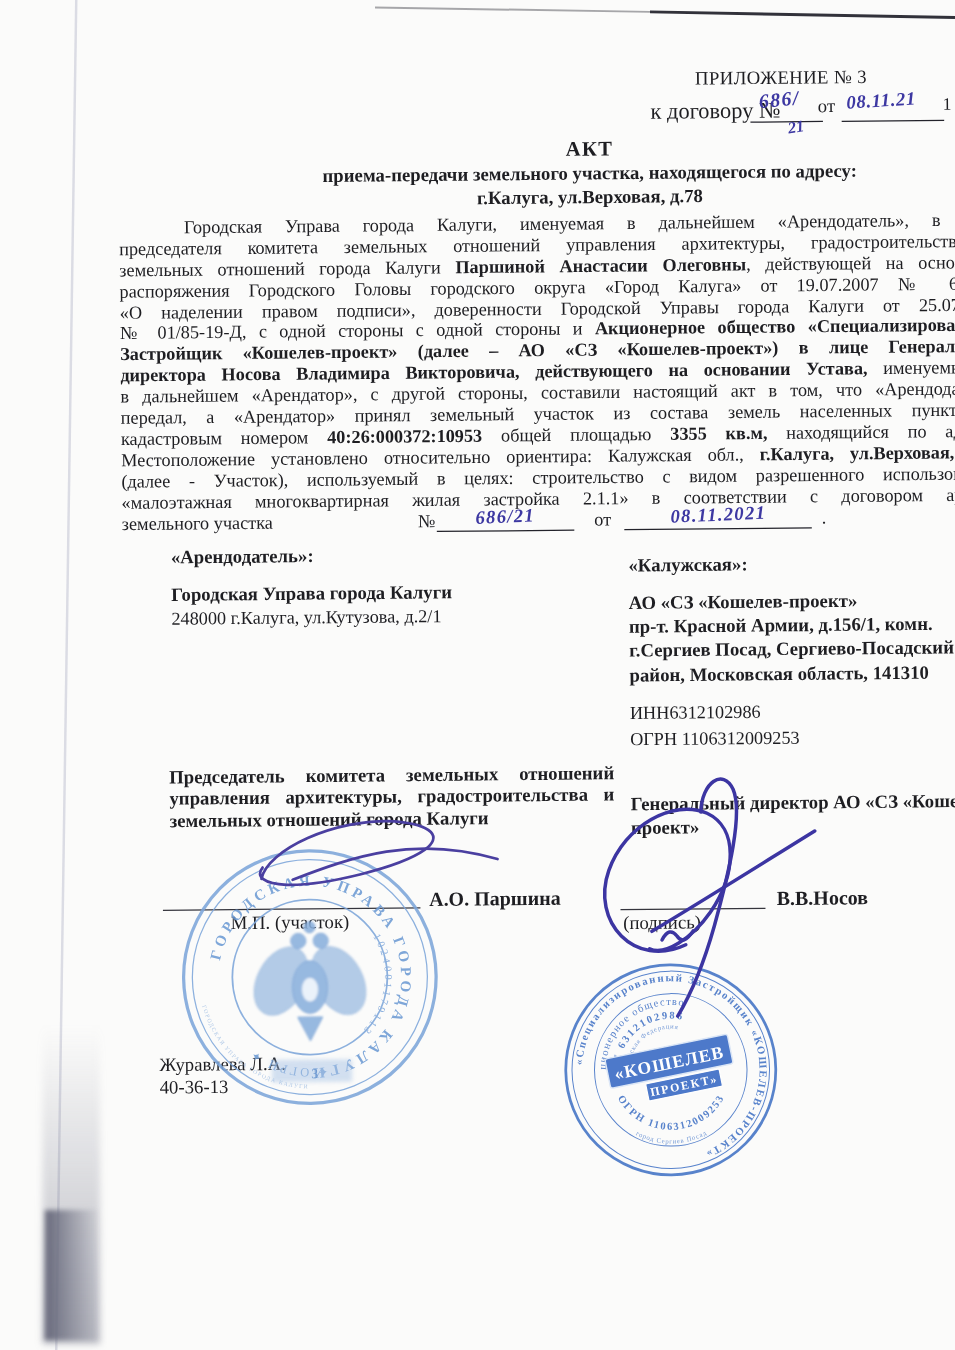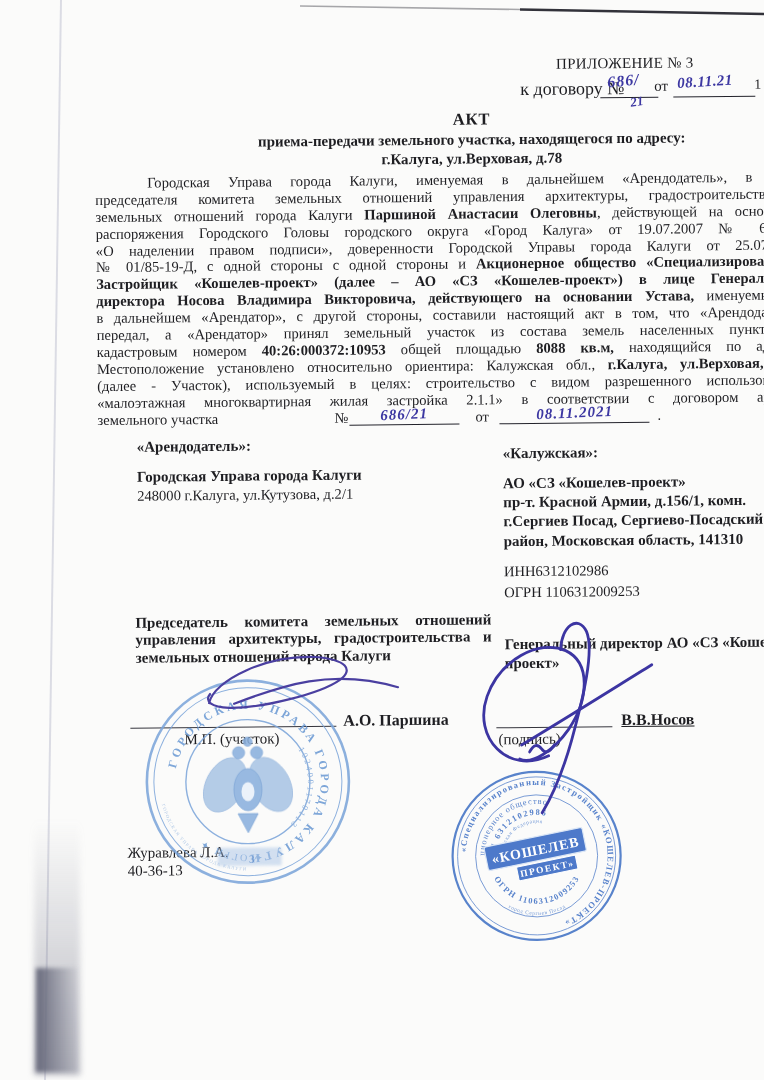--- a/index.html
+++ b/index.html
@@ -56,21 +56,21 @@
 
   
   .sig-title-left{left:134px;top:612px;width:356px;font-weight:bold;font-size:15px;line-height:17.3px;text-align:justify;}
   .sig-title-right{left:503px;top:636px;width:300px;font-weight:bold;font-size:15px;line-height:19px;white-space:nowrap;}
 
   
   .sigline-left{left:128px;top:725px;width:206px;height:0;border-bottom:1.3px solid #35353d;}
   .sig-name-left{left:341px;top:711px;font-weight:bold;font-size:16px;}
   .mp-left{left:182px;top:729px;font-size:15px;}
   .sigline-right{left:494px;top:728px;width:116px;height:0;border-bottom:1.3px solid #35353d;}
-  .sig-name-right{left:619px;top:713px;font-weight:bold;font-size:16px;text-decoration:underline;}
+  .sig-name-right{left:619px;top:713px;font-weight:bold;font-size:16px;}
   .mp-right{left:496px;top:732px;font-size:15px;}
 
   
   .executor{left:124px;top:842px;font-size:15px;line-height:17.5px;}
 
   
   .smudge1{left:34px;top:820px;width:46px;height:255px;
     background:linear-gradient(to bottom,rgba(142,144,160,0),rgba(118,120,138,.5));
     filter:blur(3px);}
   .smudge2{left:36px;top:968px;width:42px;height:104px;
@@ -105,21 +105,21 @@
         <div class="bline indent"><span>Городская Управа города Калуги, именуемая в дальнейшем «Арендодатель», в лице</span></div>
         <div class="bline"><span>председателя комитета земельных отношений управления архитектуры,  градостроительства и</span></div>
         <div class="bline"><span>земельных отношений города Калуги </span><span class="b">Паршиной Анастасии Олеговны</span><span>, действующей на основании</span></div>
         <div class="bline"><span>распоряжения Городского Головы городского округа «Город Калуга» от 19.07.2007 № 6748-р</span></div>
         <div class="bline"><span>«О наделении правом подписи», доверенности Городской Управы города Калуги от 25.07.2019</span></div>
         <div class="bline"><span>№ 01/85-19-Д, с одной стороны с одной стороны и </span><span class="b">Акционерное общество «Специализированный</span></div>
         <div class="bline"><span class="b">Застройщик «Кошелев-проект» (далее – АО «СЗ «Кошелев-проект») в лице Генерального</span></div>
         <div class="bline"><span class="b">директора Носова Владимира Викторовича, действующего на основании Устава,</span><span> именуемый(ая)</span></div>
         <div class="bline"><span>в дальнейшем «Арендатор», с другой стороны, составили настоящий акт в том, что «Арендодатель»</span></div>
         <div class="bline"><span>передал, а «Арендатор» принял земельный участок из состава земель населенных пунктов с</span></div>
-        <div class="bline"><span>кадастровым номером </span><span class="b">40:26:000372:10953</span><span> общей площадью </span><span class="b">8088 кв.м,</span><span> находящийся по адресу:</span></div>
+        <div class="bline"><span>кадастровым номером </span><span class="b">40:26:000372:10953</span><span> общей площадью </span><span class="b">3355 кв.м,</span><span> находящийся по адресу:</span></div>
         <div class="bline"><span>Местоположение установлено относительно ориентира: Калужская обл., </span><span class="b">г.Калуга, ул.Верховая, д.78</span></div>
         <div class="bline"><span>(далее - Участок), используемый в целях: строительство с видом разрешенного использования:</span></div>
         <div class="bline"><span>«малоэтажная многоквартирная жилая застройка 2.1.1»  в соответствии с договором аренды</span></div>
       </div>
 
     <div class="abs body-par" style="top:408px;">
       <div class="lastline">
         <span class="ll-prefix">земельного участка</span>
         <span class="ll-no">№</span>
         <span class="ll-ul1"><span class="hw ll-hw">686/21</span></span>

